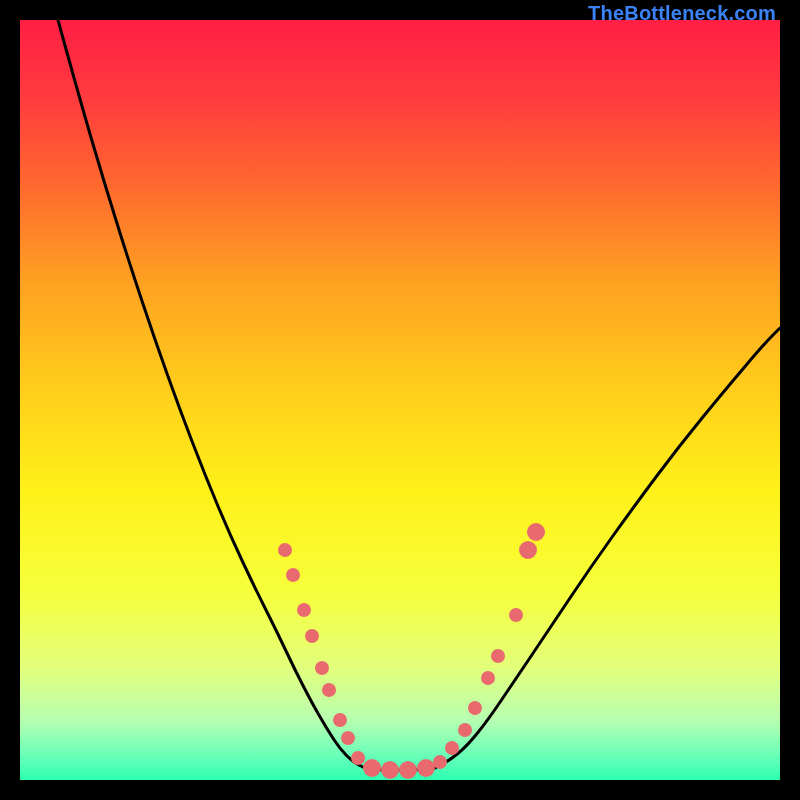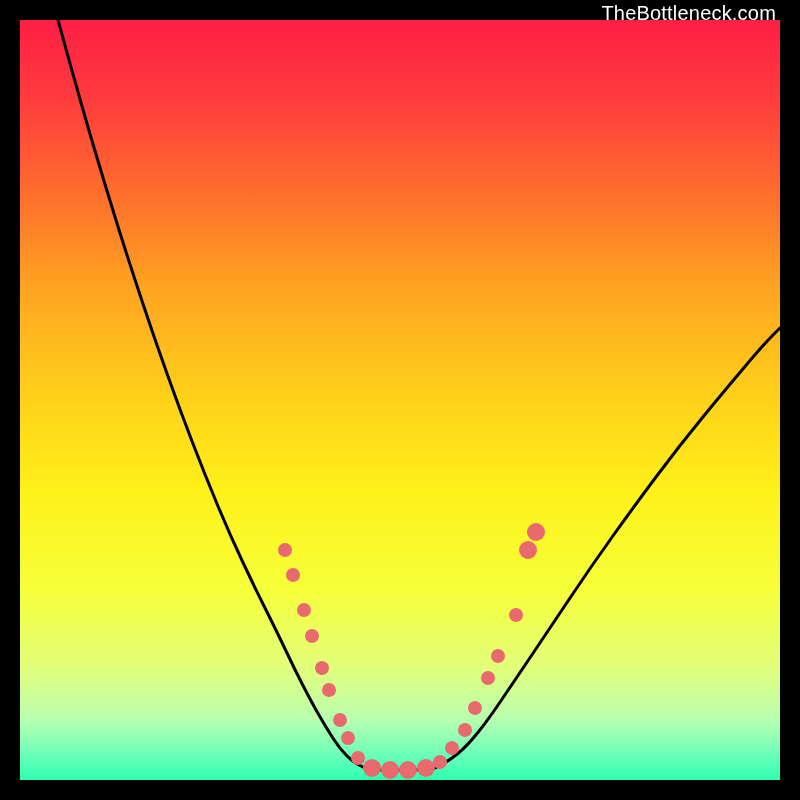--- a/index.html
+++ b/index.html
@@ -23,23 +23,23 @@
     position: absolute;
     left: 0;
     top: 0;
     width: 760px;
     height: 760px;
   }
   .watermark {
     position: absolute;
     top: 2px;
     right: 24px;
-    color: #ffffff;
+    color: #3b82f6;
     font-size: 20px;
-    font-weight: 400;
+    font-weight: 700;
     letter-spacing: 0.2px;
   }
   svg { display: block; }
 </style>
 </head>
 <body>
 
 <div class="watermark">TheBottleneck.com</div>
 
 <div class="frame">

